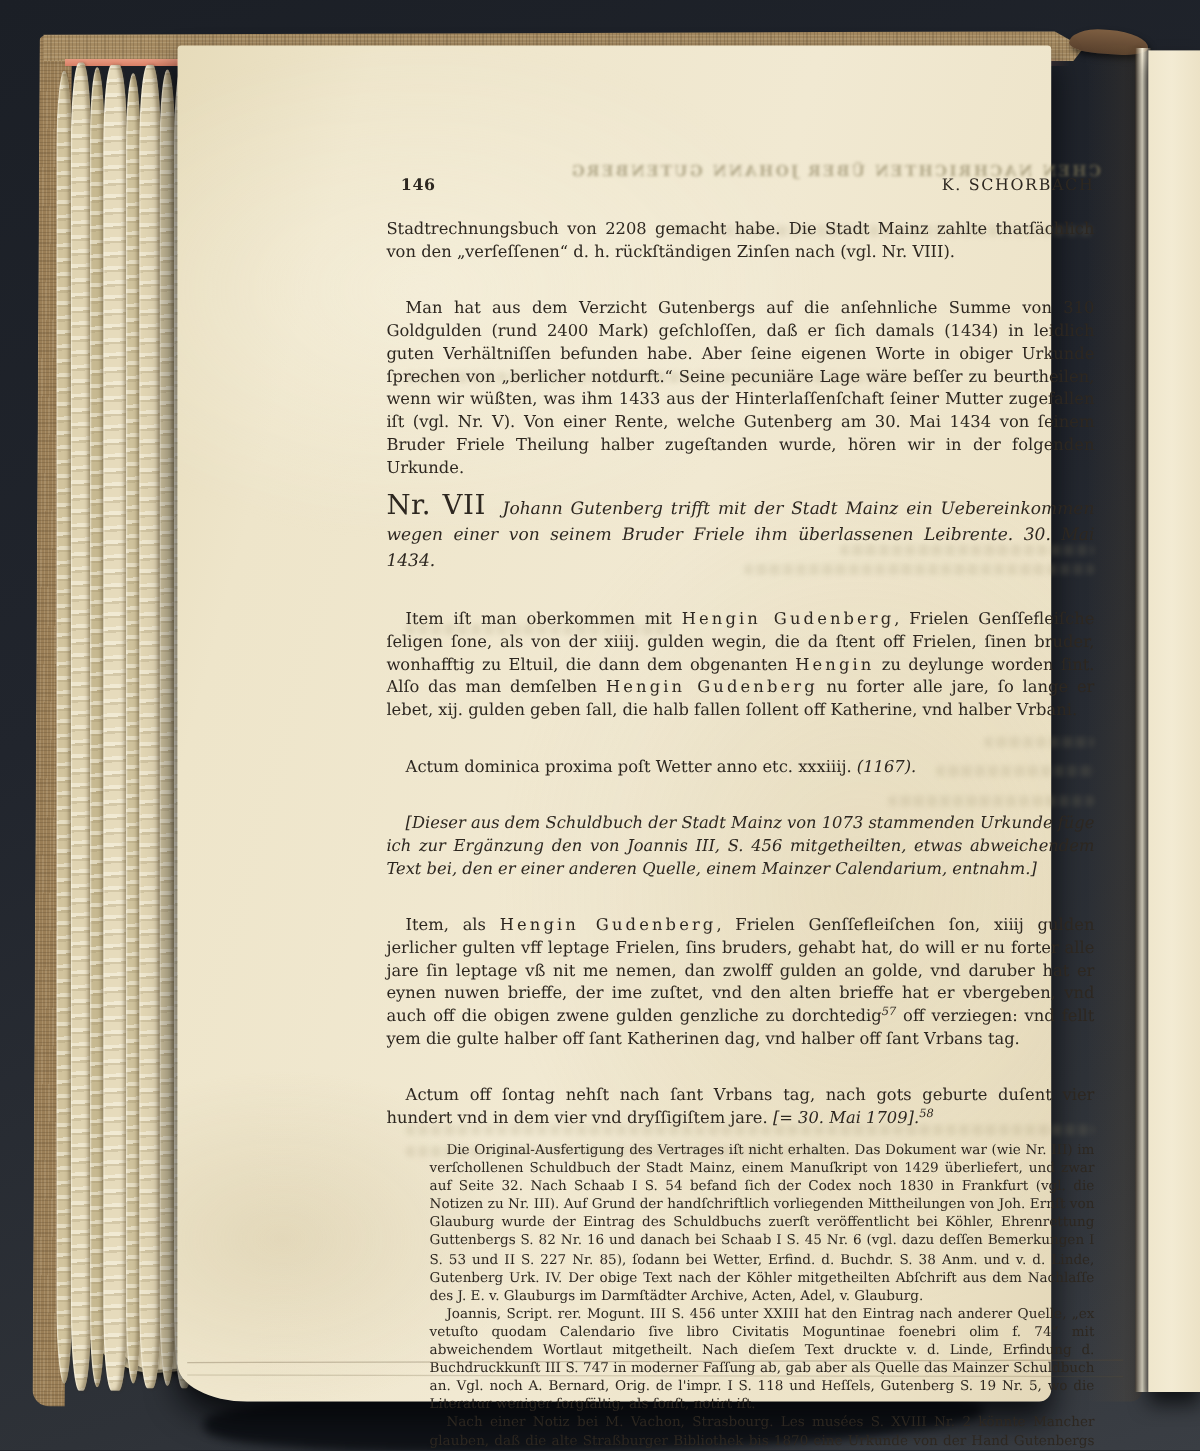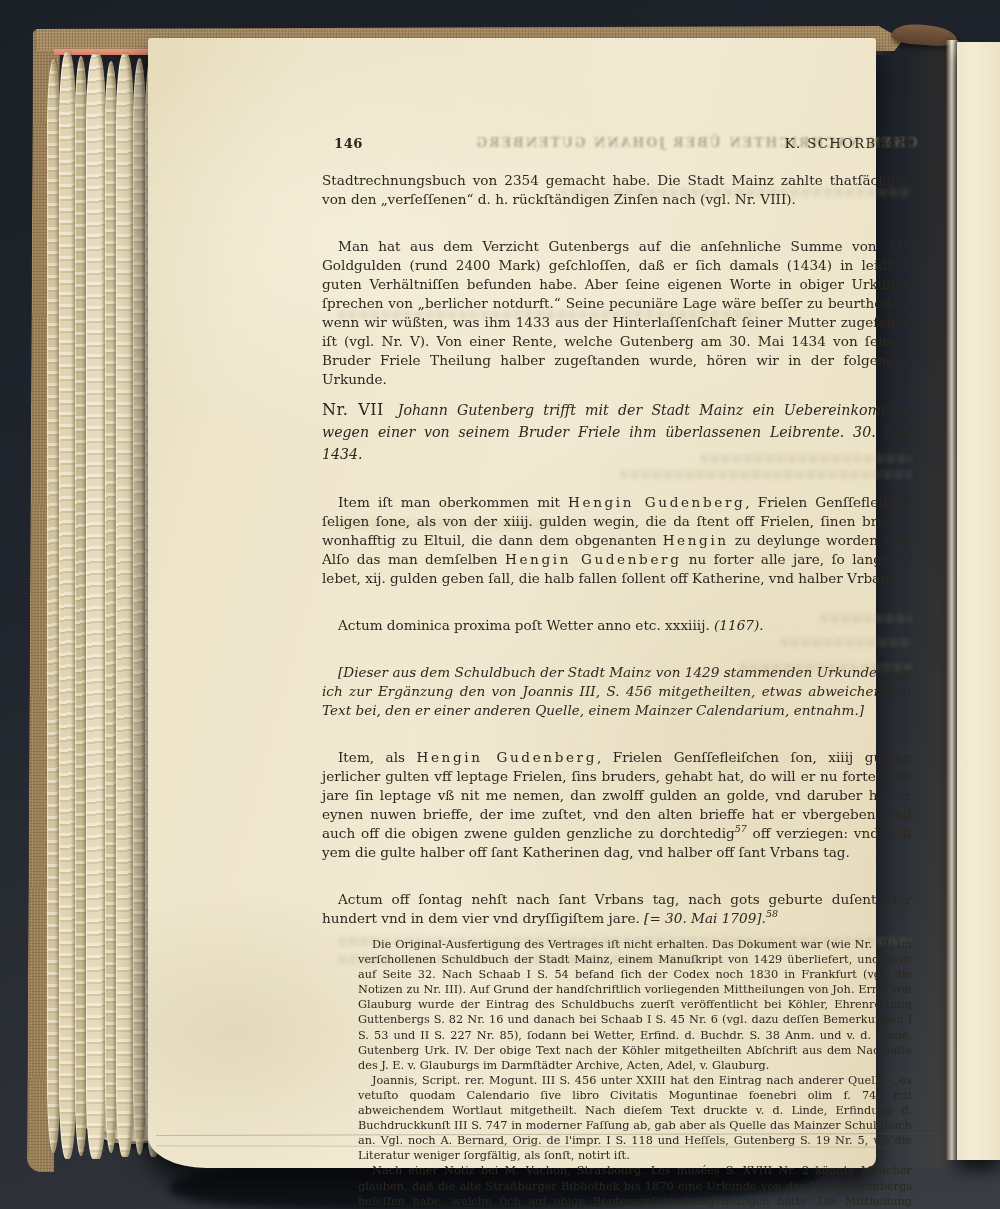--- a/index.html
+++ b/index.html
@@ -100,27 +100,27 @@
   }
   .ghost-streak{
     position:absolute;height:9px;border-radius:4px;filter:blur(2px);
     background:repeating-linear-gradient(90deg,rgba(150,140,104,.34) 0 7px,rgba(150,140,104,.08) 7px 11px);
     opacity:.5;
   }
   
   .text-block{position:absolute;left:174px;top:98px;width:590px;color:#2d2720;}
   .hdr{display:flex;justify-content:space-between;align-items:baseline;font-size:13.2px;}
   .hdr .num{font-weight:bold;letter-spacing:.5px;padding-left:12px;}
-  .hdr .run{letter-spacing:1.4px;}
+  .hdr .run{letter-spacing:1.4px;margin-top:11px;}
   #body-text{margin-top:20px;}
   p{margin:0;}
   .para{font-size:13.6px;line-height:19px;text-align:justify;}
   .para.indent{text-indent:16px;margin-top:28px;}
   .heading{margin:10px 0 5px;font-size:14.2px;line-height:22px;font-style:italic;text-align:justify;}
-  .seg-label{font-style:normal;font-size:16px;letter-spacing:.4px;padding-right:14px;}
+  .seg-label{font-style:normal;font-size:23px;letter-spacing:.4px;padding-right:14px;}
   .seg-i{font-style:italic;}
   .seg-sp{letter-spacing:2.6px;}
   sup{font-size:9.5px;line-height:0;font-style:italic;}
   #footnotes{margin-top:9px;margin-left:36px;}
   .footnote{font-size:11.3px;line-height:15.1px;text-align:justify;text-indent:14px;}
 </style>
 </head>
 <body>
 
 <div class="scene">
@@ -163,26 +163,26 @@
     <div class="ghost-streak" style="left:592px;top:625px;width:172px;"></div>
     <div class="ghost-streak" style="left:190px;top:899px;width:574px;"></div>
     <div class="ghost-streak" style="left:190px;top:917px;width:360px;"></div>
 
     <div class="text-block">
       <div class="hdr">
         <span class="num">146</span>
         <span class="run">K. SCHORBACH</span>
       </div>
       <div id="body-text">
-          <p class="para"><span class="seg-n">Stadtrechnungsbuch von 2354 gemacht habe. Die Stadt Mainz zahlte thatſächlich von den „verſeſſenen“ d. h. rückſtändigen Zinſen nach (vgl. Nr. VIII).</span></p>
+          <p class="para"><span class="seg-n">Stadtrechnungsbuch von 2208 gemacht habe. Die Stadt Mainz zahlte thatſächlich von den „verſeſſenen“ d. h. rückſtändigen Zinſen nach (vgl. Nr. VIII).</span></p>
           <p class="para indent"><span class="seg-n">Man hat aus dem Verzicht Gutenbergs auf die anſehnliche Summe von 310 Goldgulden (rund 2400 Mark) geſchloſſen, daß er ſich damals (1434) in leidlich guten Verhältniſſen befunden habe. Aber ſeine eigenen Worte in obiger Urkunde ſprechen von „berlicher notdurft.“ Seine pecuniäre Lage wäre beſſer zu beurtheilen, wenn wir wüßten, was ihm 1433 aus der Hinterlaſſenſchaft ſeiner Mutter zugefallen iſt (vgl. Nr. V). Von einer Rente, welche Gutenberg am 30. Mai 1434 von ſeinem Bruder Friele Theilung halber zugeſtanden wurde, hören wir in der folgenden Urkunde.</span></p>
           <p class="heading"><span class="seg-label">Nr. VII</span><span class="seg-i">Johann Gutenberg trifft mit der Stadt Mainz ein Uebereinkommen wegen einer von seinem Bruder Friele ihm überlassenen Leibrente. 30. Mai 1434.</span></p>
           <p class="para indent"><span class="seg-n">Item iſt man oberkommen mit </span><span class="seg-sp">Hengin Gudenberg</span><span class="seg-n">, Frielen Genſſefleiſche ſeligen ſone, als von der xiiij. gulden wegin, die da ſtent off Frielen, ſinen bruder, wonhafftig zu Eltuil, die dann dem obgenanten </span><span class="seg-sp">Hengin</span><span class="seg-n"> zu deylunge worden ſint. Alſo das man demſelben </span><span class="seg-sp">Hengin Gudenberg</span><span class="seg-n"> nu forter alle jare, ſo lange er lebet, xij. gulden geben ſall, die halb fallen ſollent off Katherine, vnd halber Vrbani.</span></p>
           <p class="para indent"><span class="seg-n">Actum dominica proxima poſt Wetter anno etc. xxxiiij. </span><span class="seg-i">(1167).</span></p>
-          <p class="para indent"><span class="seg-i">[Dieser aus dem Schuldbuch der Stadt Mainz von 1429 stammenden Urkunde füge ich zur Ergänzung den von Joannis III, S. 456 mitgetheilten, etwas abweichendem Text bei, den er einer anderen Quelle, einem Mainzer Calendarium, entnahm.]</span></p>
+          <p class="para indent"><span class="seg-i">[Dieser aus dem Schuldbuch der Stadt Mainz von 1073 stammenden Urkunde füge ich zur Ergänzung den von Joannis III, S. 456 mitgetheilten, etwas abweichendem Text bei, den er einer anderen Quelle, einem Mainzer Calendarium, entnahm.]</span></p>
           <p class="para indent"><span class="seg-n">Item, als </span><span class="seg-sp">Hengin Gudenberg</span><span class="seg-n">, Frielen Genſſefleiſchen ſon, xiiij gulden jerlicher gulten vff leptage Frielen, ſins bruders, gehabt hat, do will er nu forter alle jare ſin leptage vß nit me nemen, dan zwolff gulden an golde, vnd daruber hat er eynen nuwen brieffe, der ime zuſtet, vnd den alten brieffe hat er vbergeben, vnd auch off die obigen zwene gulden genzliche zu dorchtedig</span><sup>57</sup><span class="seg-n"> off verziegen: vnd fellt yem die gulte halber off ſant Katherinen dag, vnd halber off ſant Vrbans tag.</span></p>
           <p class="para indent"><span class="seg-n">Actum off ſontag nehſt nach ſant Vrbans tag, nach gots geburte duſent vier hundert vnd in dem vier vnd dryſſigiſtem jare. </span><span class="seg-i">[= 30. Mai 1709].</span><sup>58</sup></p>
         </div>
       <div id="footnotes">
           <p class="footnote"><span class="seg-n">Die Original-Ausfertigung des Vertrages iſt nicht erhalten. Das Dokument war (wie Nr. III) im verſchollenen Schuldbuch der Stadt Mainz, einem Manuſkript von 1429 überliefert, und zwar auf Seite 32. Nach Schaab I S. 54 befand ſich der Codex noch 1830 in Frankfurt (vgl. die Notizen zu Nr. III). Auf Grund der handſchriftlich vorliegenden Mittheilungen von Joh. Ernſt von Glauburg wurde der Eintrag des Schuldbuchs zuerſt veröffentlicht bei Köhler, Ehrenrettung Guttenbergs S. 82 Nr. 16 und danach bei Schaab I S. 45 Nr. 6 (vgl. dazu deſſen Bemerkungen I S. 53 und II S. 227 Nr. 85), ſodann bei Wetter, Erfind. d. Buchdr. S. 38 Anm. und v. d. Linde, Gutenberg Urk. IV. Der obige Text nach der Köhler mitgetheilten Abſchrift aus dem Nachlaſſe des J. E. v. Glauburgs im Darmſtädter Archive, Acten, Adel, v. Glauburg.</span></p>
           <p class="footnote"><span class="seg-n">Joannis, Script. rer. Mogunt. III S. 456 unter XXIII hat den Eintrag nach anderer Quelle, „ex vetuſto quodam Calendario ſive libro Civitatis Moguntinae foenebri olim f. 74“ mit abweichendem Wortlaut mitgetheilt. Nach dieſem Text druckte v. d. Linde, Erfindung d. Buchdruckkunſt III S. 747 in moderner Faſſung ab, gab aber als Quelle das Mainzer Schuldbuch an. Vgl. noch A. Bernard, Orig. de l'impr. I S. 118 und Heſſels, Gutenberg S. 19 Nr. 5, wo die Literatur weniger ſorgfältig, als ſonſt, notirt iſt.</span></p>
           <p class="footnote"><span class="seg-n">Nach einer Notiz bei M. Vachon, Strasbourg. Les musées S. XVIII Nr. 2 könnte Mancher glauben, daß die alte Straßburger Bibliothek bis 1870 eine Urkunde von der Hand Gutenbergs beſeſſen habe, welche ſich auf obige Rentenumſchreibung bezogen hätte. Die Mittheilung Vachons iſt aber ſo thöricht, daß nur ein Mißverſtändniß vorliegen kann. Solchen Unſinn haben ihm ſeine Straßburger Gewährsmänner, Prof. Reußner etc., nicht berichtet.</span></p>
         </div>
     </div>
   </div>

